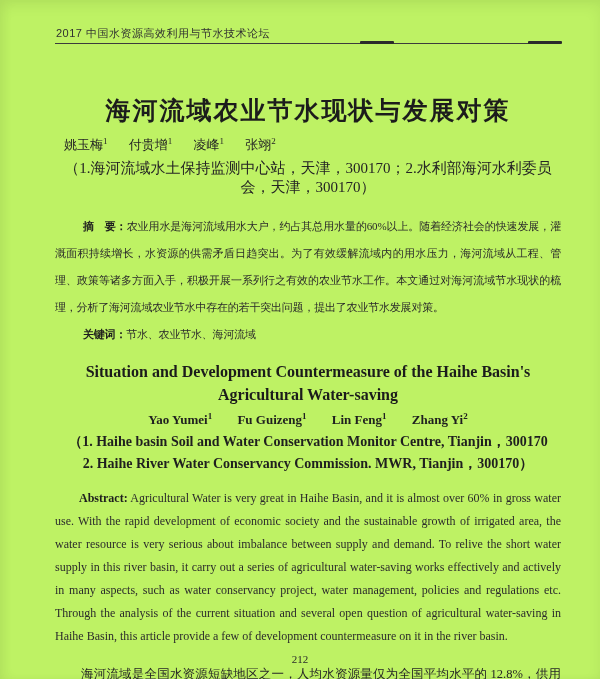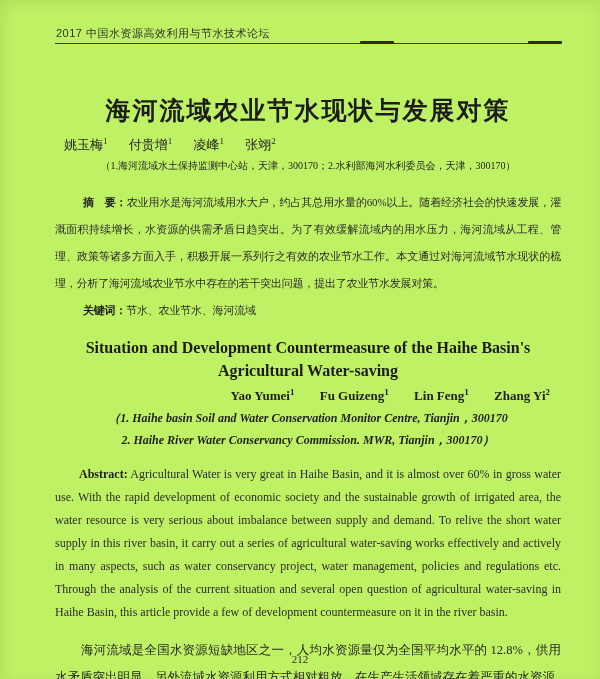--- a/index.html
+++ b/index.html
@@ -45,21 +45,21 @@
   }
   .cn-authors {
     font-size: 13px;
     margin-top: 9px;
     color: #242424;
   }
   .cn-authors .author { margin: 0 9px; }
   sup { font-size: 9px; }
   .cn-affil {
     text-align: center;
-    font-size: 10px;
+    font-size: 15px;
     margin-top: 5px;
     color: #242424;
   }
   .abstract-block {
     margin-top: 16px;
     font-size: 11px;
     line-height: 27px;
     text-align: justify;
     letter-spacing: -0.2px;
     color: #2a2a2a;
@@ -70,35 +70,34 @@
 
   .en-title {
     text-align: center;
     font-weight: bold;
     font-size: 16px;
     line-height: 23px;
     margin-top: 12px;
     color: #1b1b1b;
   }
   .en-authors {
-    text-align: right;
+    text-align: center;
     font-weight: bold;
     font-size: 13px;
     margin-top: 4px;
     color: #1f1f1f;
   }
   .en-authors .author { margin: 0 11px; }
   .en-affil {
     text-align: center;
     font-weight: bold;
-    font-size: 12px;
+    font-size: 14px;
     line-height: 22px;
     margin-top: 3px;
     color: #1f1f1f;
-    font-style: italic;
   }
   .en-abstract {
     margin-top: 12px;
     font-size: 12px;
     line-height: 23px;
     text-align: justify;
     color: #2b2b2b;
   }
   .en-abstract p { margin: 0; text-indent: 24px; }
 

